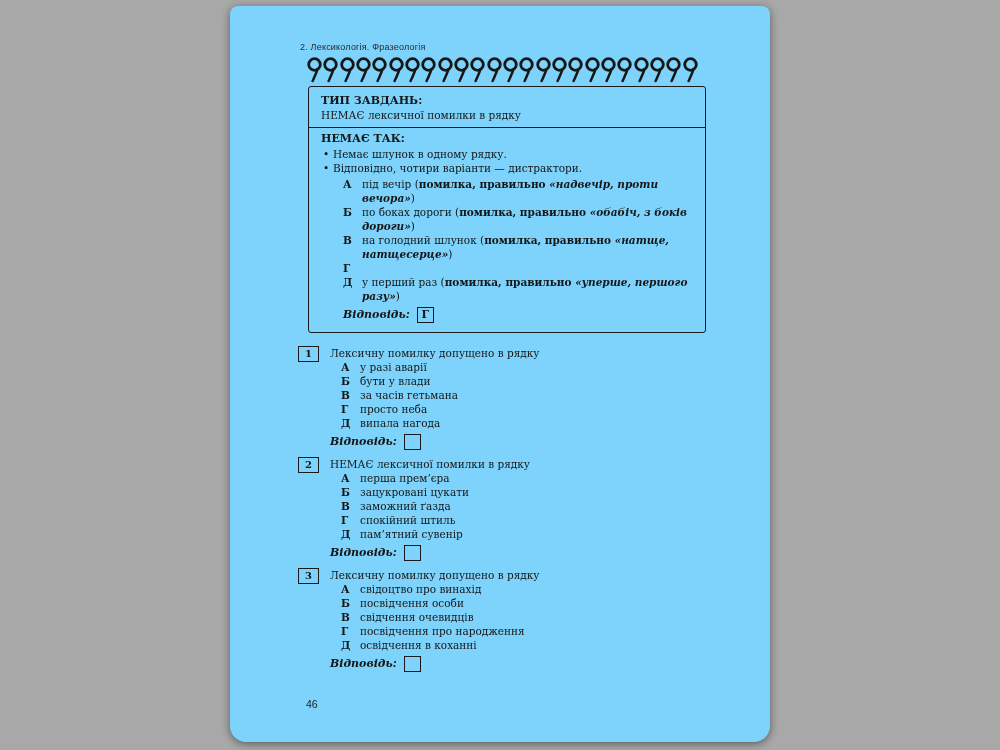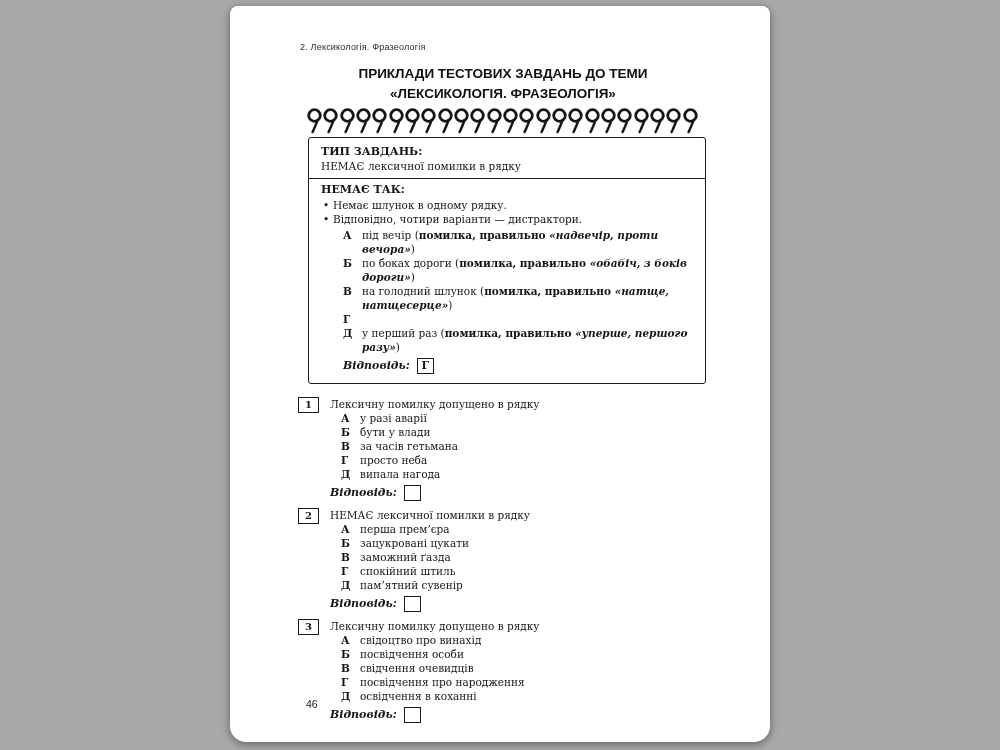--- a/index.html
+++ b/index.html
@@ -6,21 +6,21 @@
   html,body { width:1000px; height:750px; }
   body {
     background:#a8a8a8;
     overflow:hidden;
     font-family:"DejaVu Serif","Liberation Serif",serif;
     color:#161616;
   }
   .page {
     width:540px; height:736px;
     margin:6px auto 0;
-    background:#ffffff;
+    background:#7dd3fc;
     border-radius:8px 8px 16px 16px;
     box-shadow:0 2px 9px rgba(0,0,0,.45);
     position:relative;
   }
   .content { position:absolute; left:70px; top:0; width:406px; }
   .chapter-header {
     padding-top:36px;
     font-family:"Liberation Sans",sans-serif;
     font-size:9px; color:#2a2a2a; letter-spacing:.2px;
   }
@@ -69,24 +69,20 @@
   }
 </style>
 </head>
 <body>
 
 <div class="page">
   <div class="content">
 
     <div class="chapter-header">2. Лексикологія. Фразеологія</div>
 
-    <div class="title">
-      <div>ПРИКЛАДИ ТЕСТОВИХ ЗАВДАНЬ ДО ТЕМИ</div>
-      <div>«ЛЕКСИКОЛОГІЯ. ФРАЗЕОЛОГІЯ»</div>
-    </div>
 
     <svg class="spiral" width="392" height="27" viewBox="0 0 392 27" aria-hidden="true">
       <defs>
         <g id="coil">
           <circle cx="7.5" cy="8.5" r="5.8" fill="none" stroke="#161616" stroke-width="2.8"></circle>
           <path d="M10.5 13.2 C9.2 17.5, 7.2 21.5, 5.6 25" fill="none" stroke="#161616" stroke-width="2.5" stroke-linecap="round"></path>
         </g>
       </defs>
       <use href="#coil" x="0"></use>
         <use href="#coil" x="16"></use>

